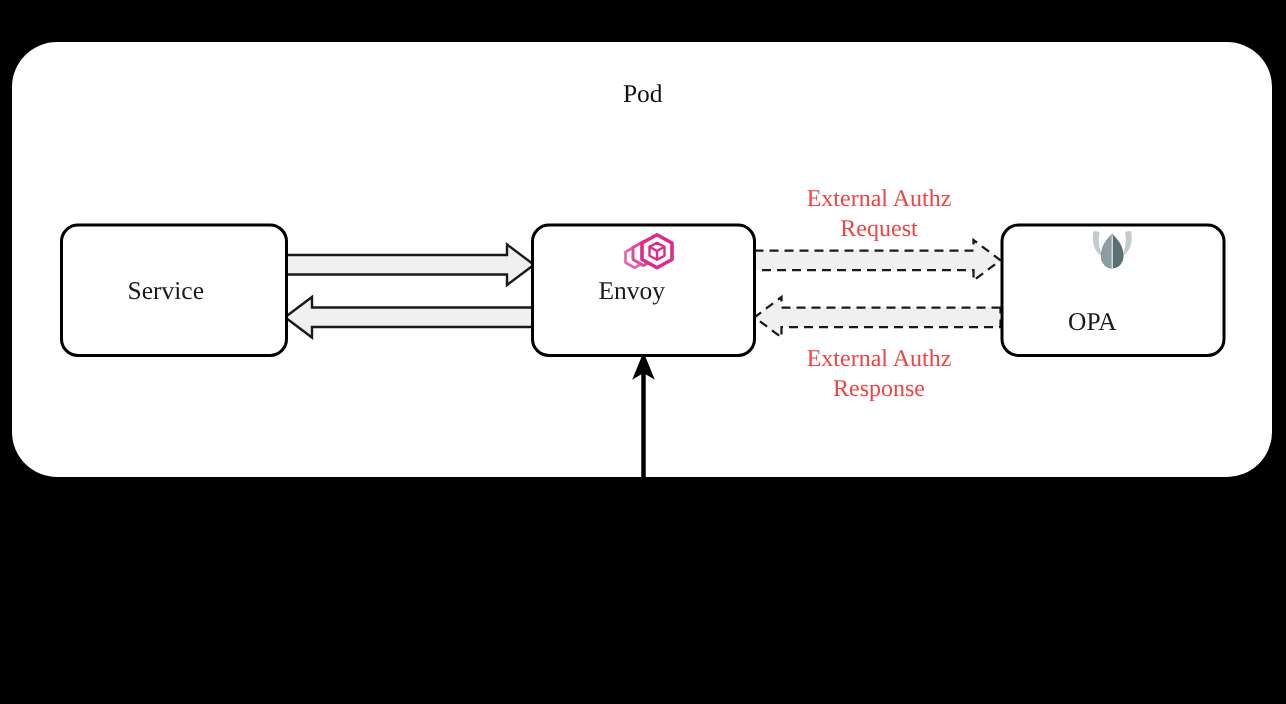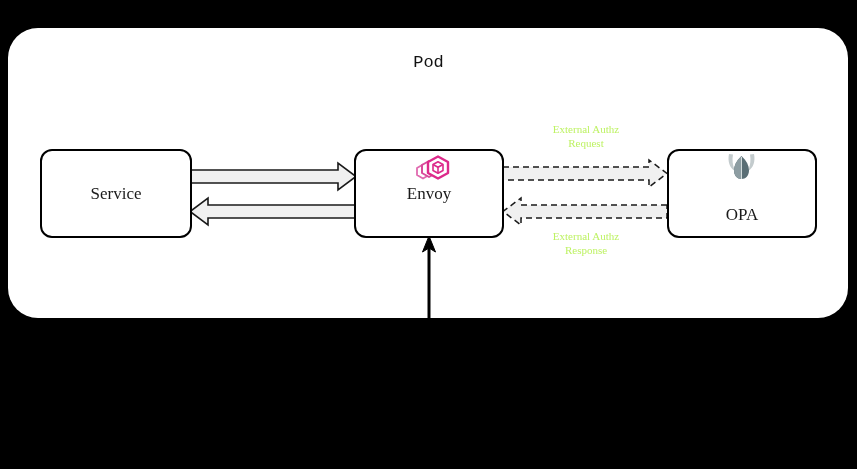--- a/index.html
+++ b/index.html
@@ -22,40 +22,40 @@
   #diagram-svg {
     position: absolute;
     left: 0;
     top: 0;
   }
   .node-label {
     position: absolute;
     font-family: "Liberation Serif", serif;
     font-size: 17px;
     color: #1a1a1a;
-    text-align: center;
     white-space: nowrap;
     line-height: 1.15;
+    padding-left: 44px;
   }
   .edge-label {
     position: absolute;
     font-family: "Liberation Serif", serif;
-    font-size: 11px;
-    color: #bef264;
+    font-size: 16px;
+    color: #ef4444;
     text-align: center;
     line-height: 1.25;
     white-space: pre-line;
   }
   #pod-title {
     position: absolute;
     left: 0;
     top: 53px;
     width: 857px;
     text-align: center;
-    font-family: Liberation Mono, monospace;
+    font-family: Liberation Serif, serif;
     font-size: 17px;
     color: #111111;
   }
   #service-label { left: 41px;  top: 184px; width: 150px; }
   #envoy-label   { left: 355px; top: 184px; width: 148px; }
   #opa-label     { left: 668px; top: 184px; width: 148px; margin-top: 21px; }
   #label-authz-request  { left: 505px; top: 123px; width: 162px; }
   #label-authz-response { left: 505px; top: 230px; width: 162px; }
 </style>
 </head>

